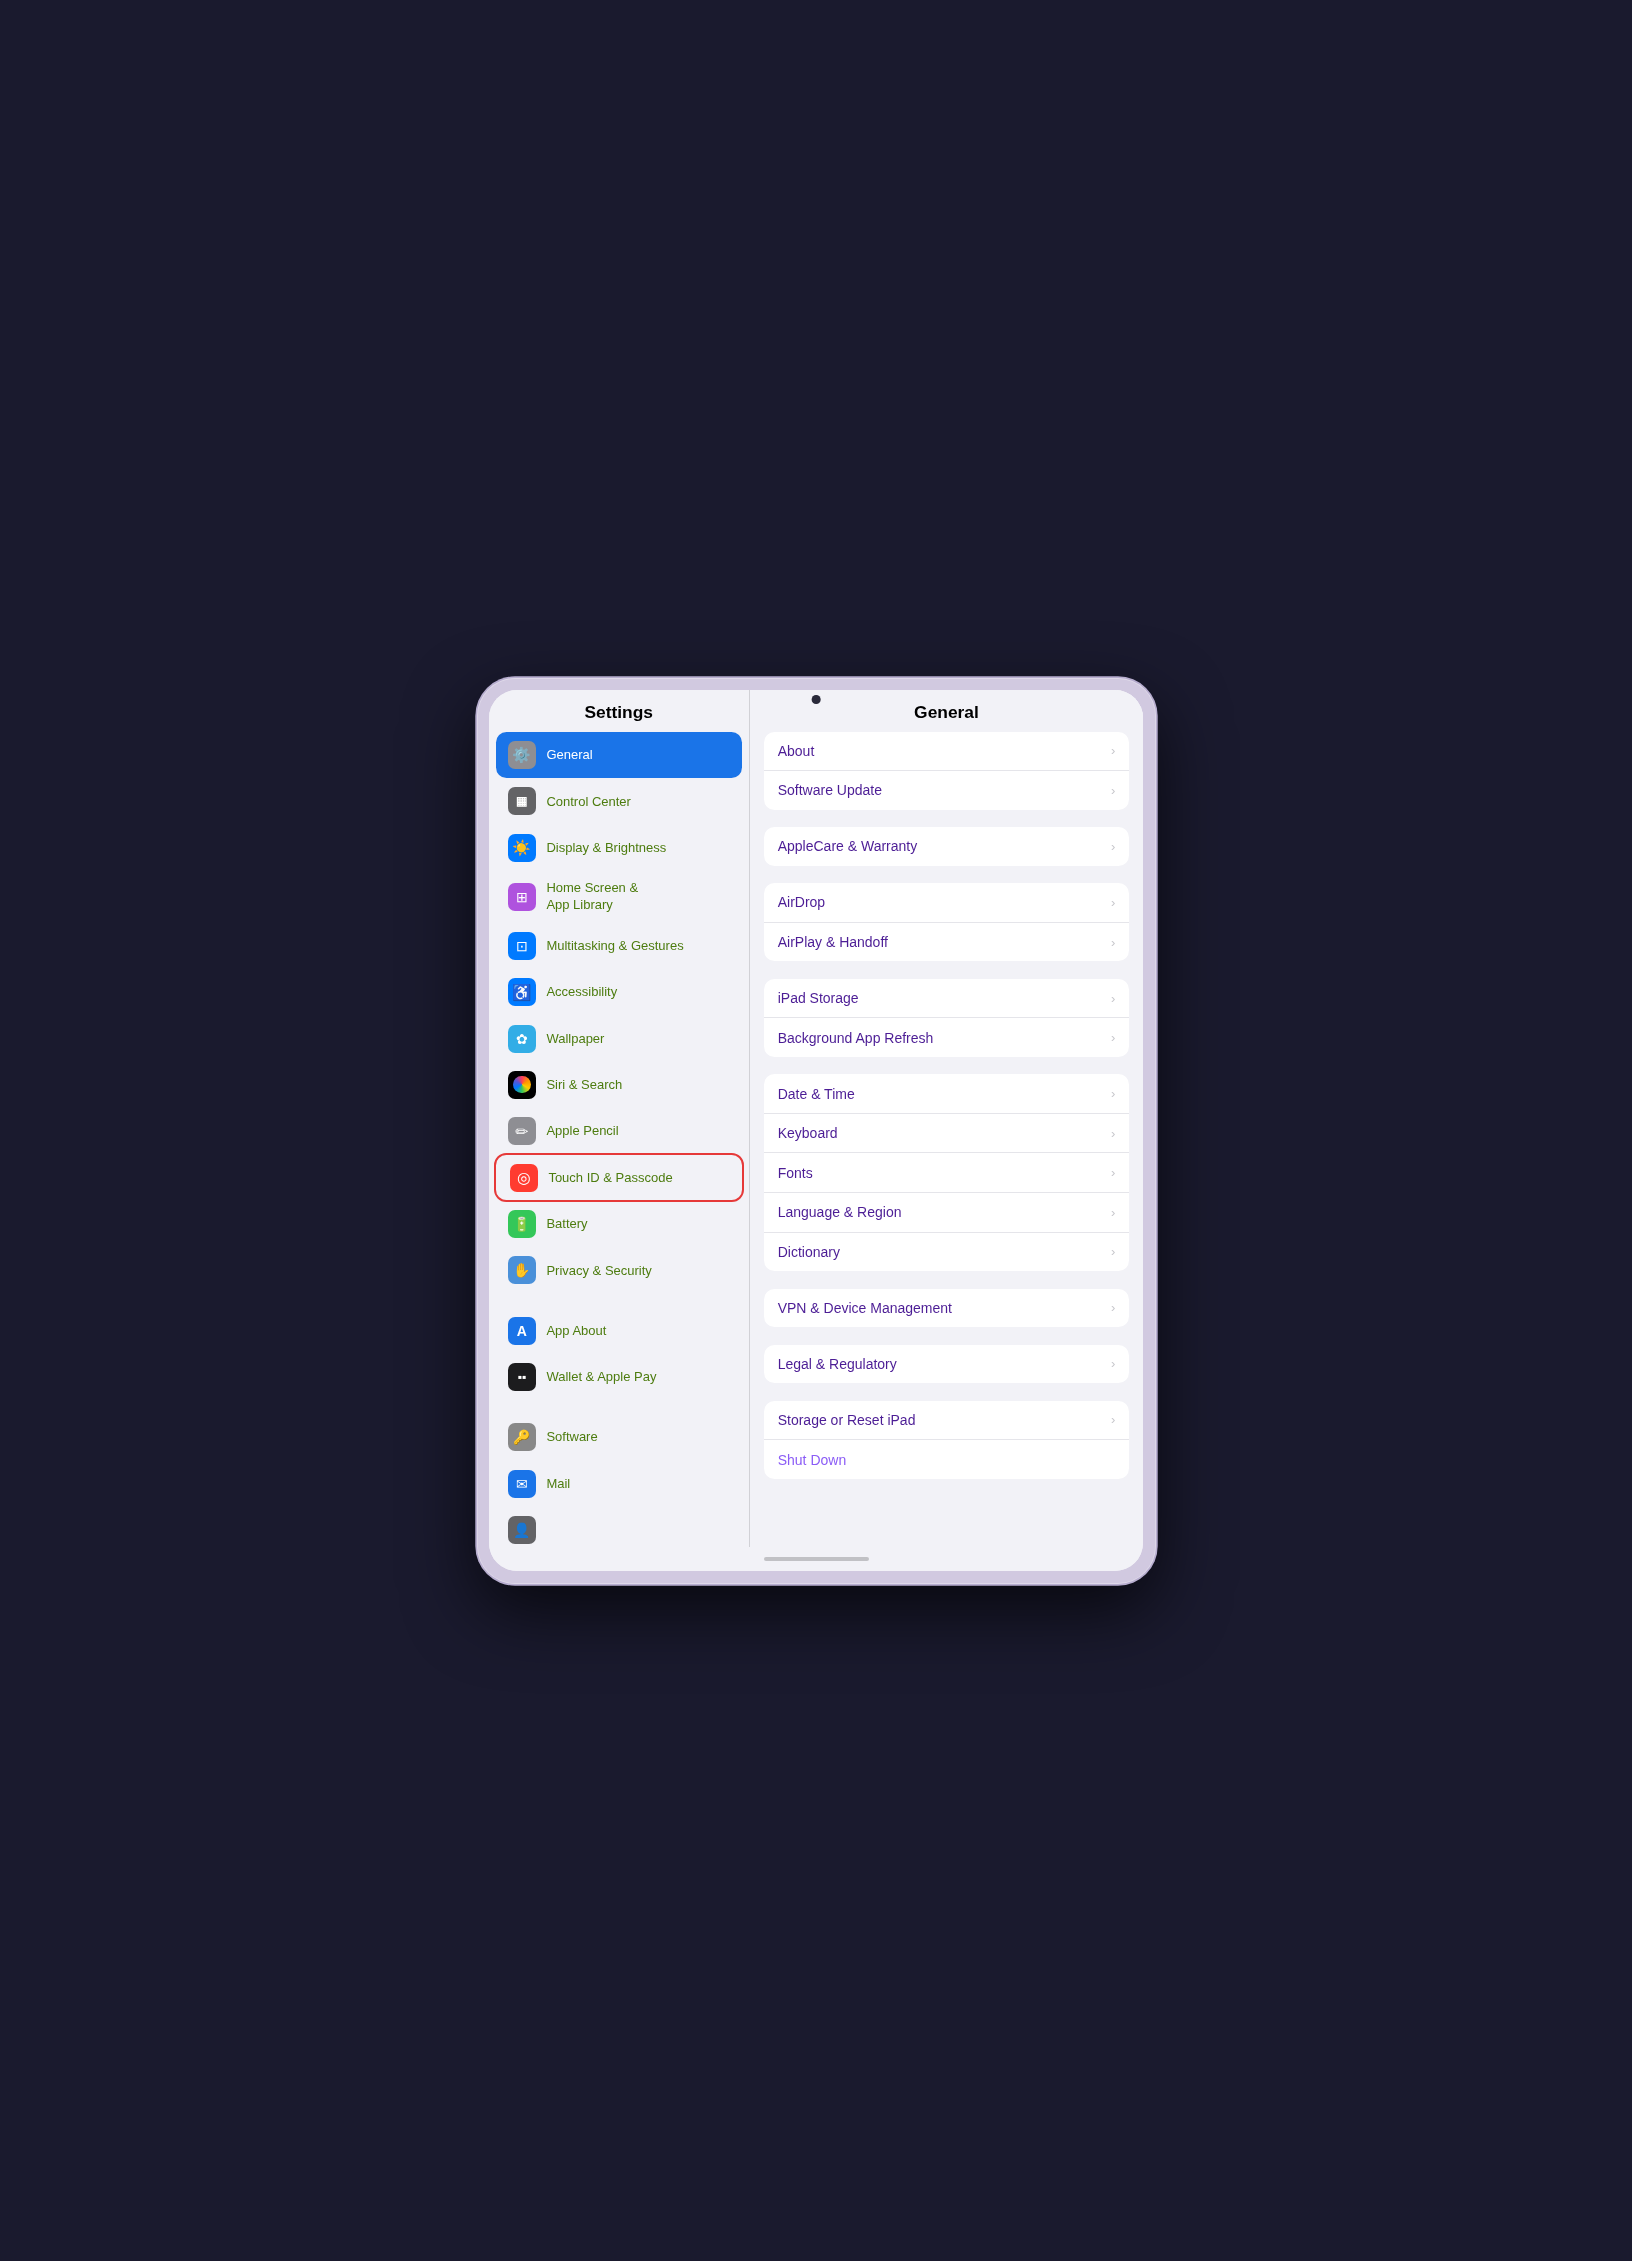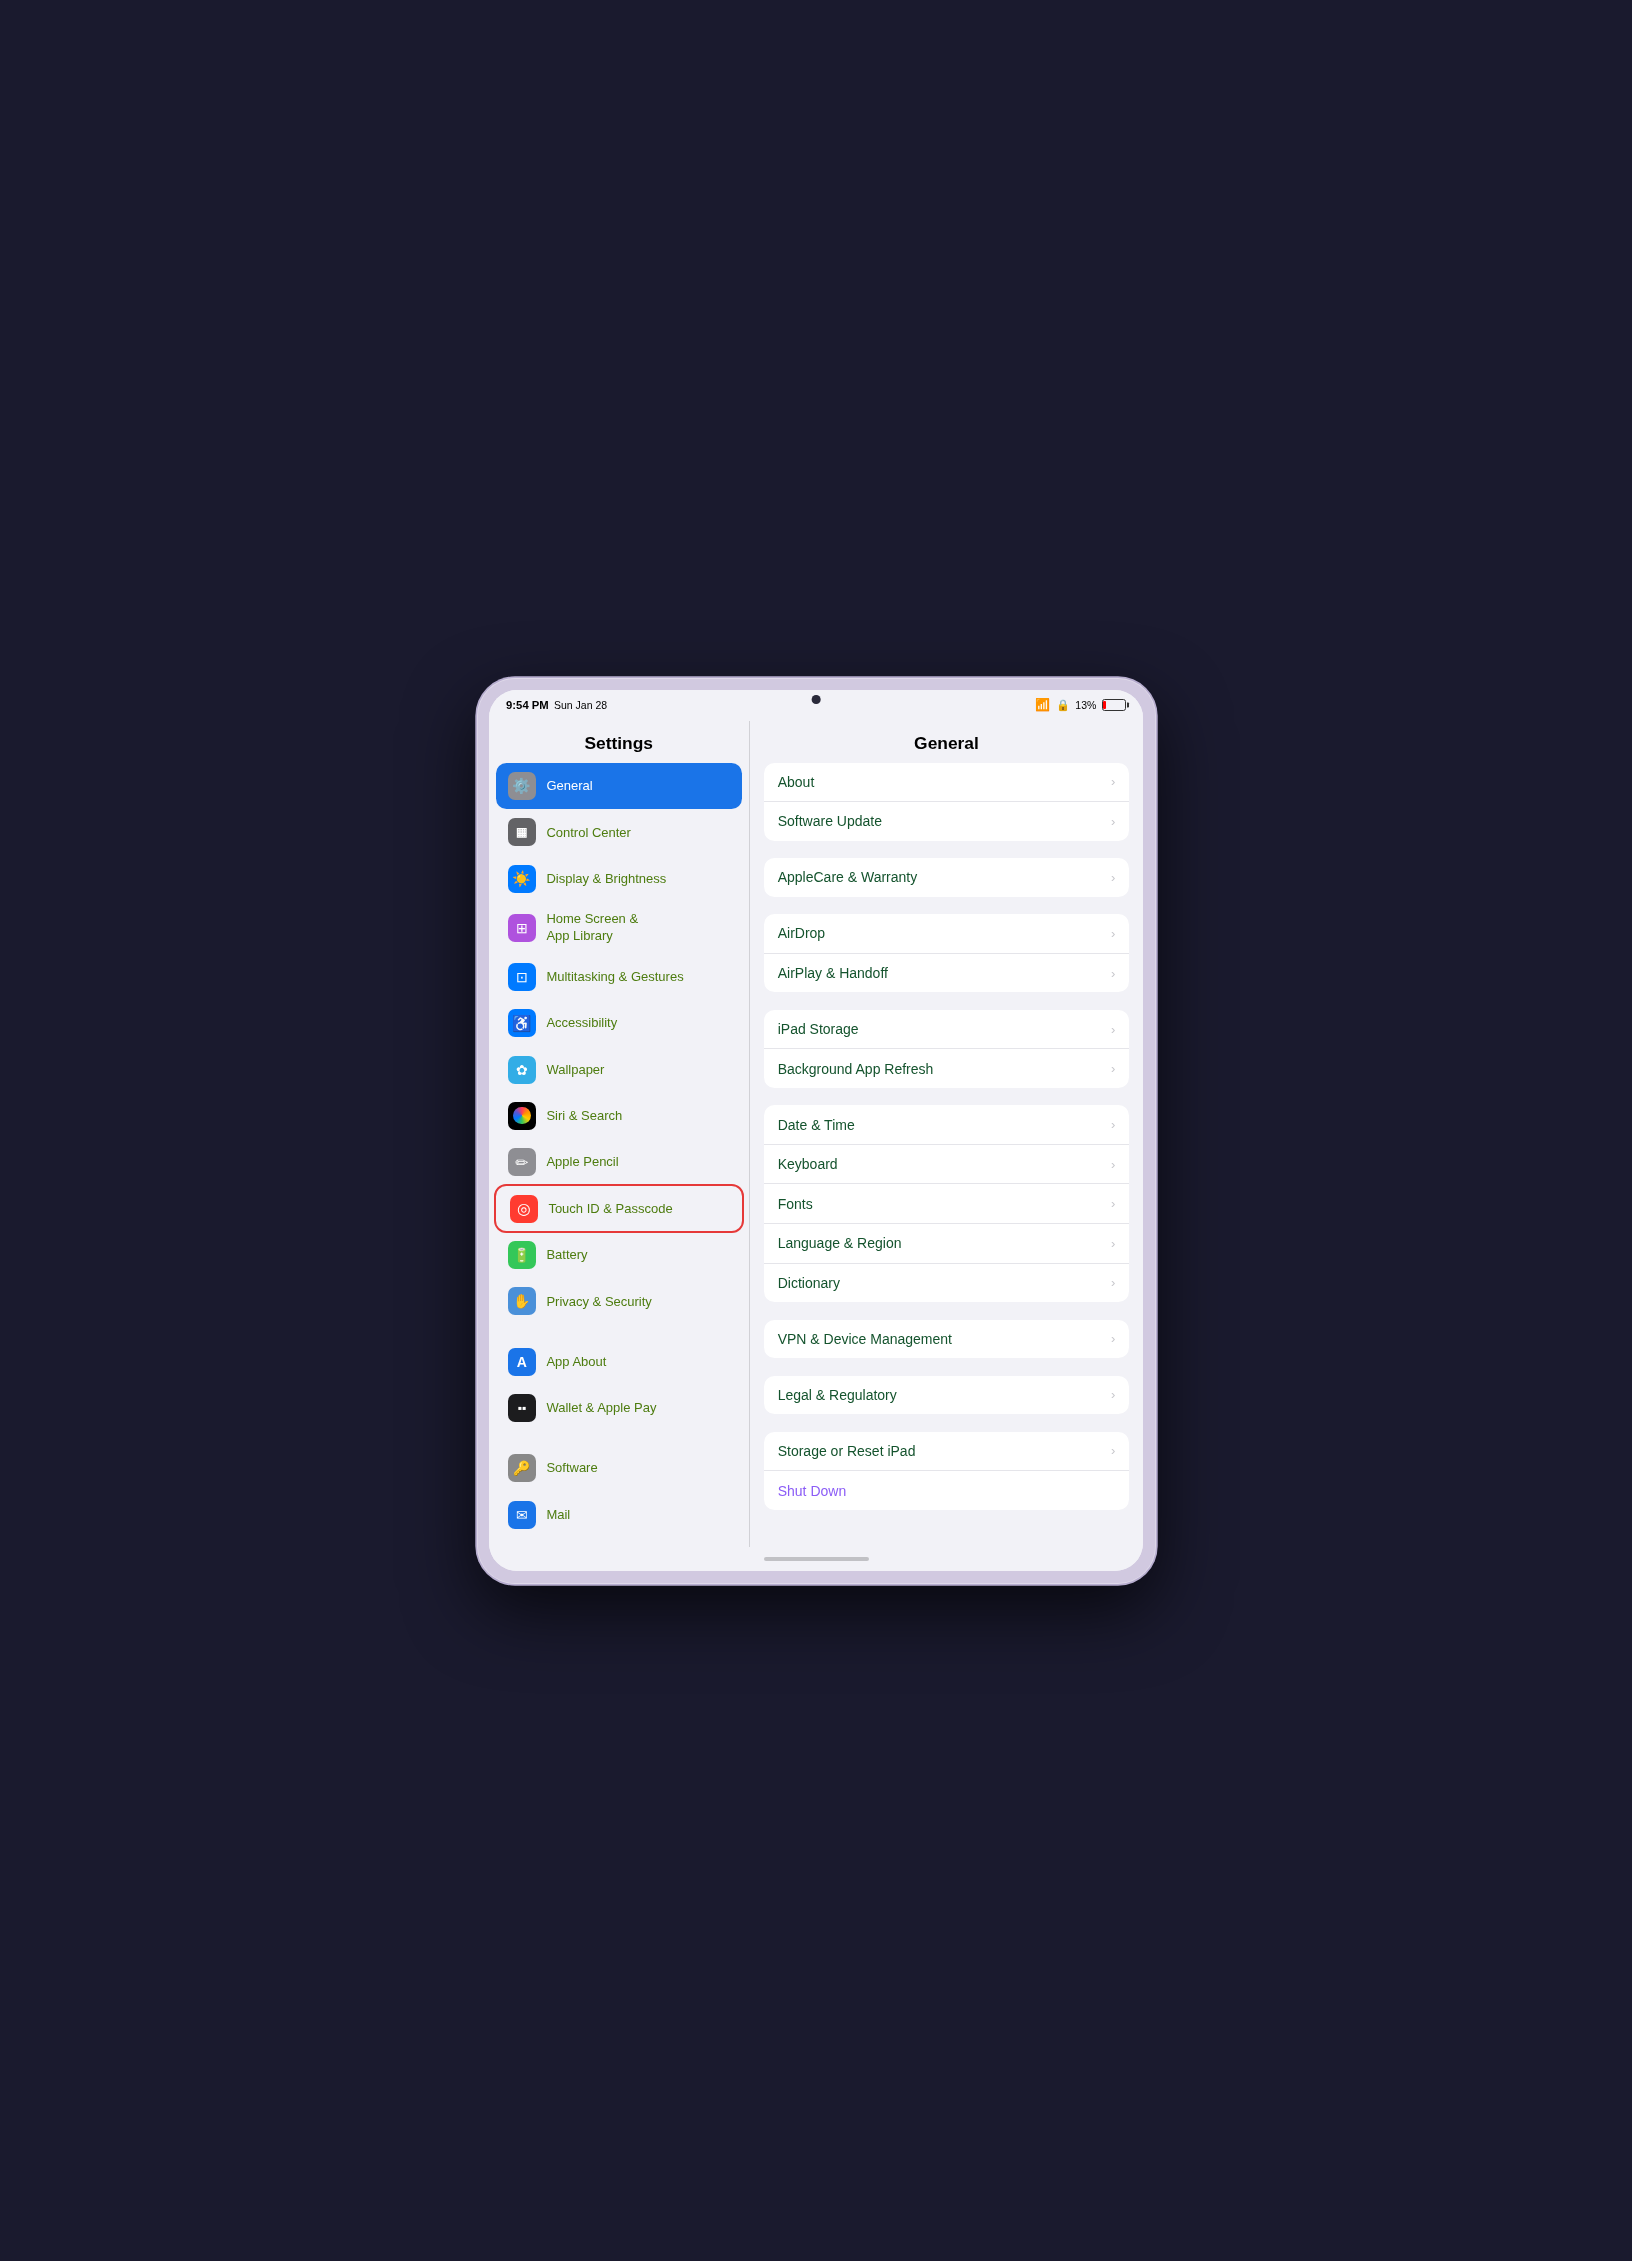--- a/index.html
+++ b/index.html
@@ -196,21 +196,21 @@
       justify-content: space-between;
       padding: 11.3px 14px;
       border-bottom: 0.9px solid #e5e5ea;
       cursor: pointer;
     }
 
     .settings-row:last-child { border-bottom: none; gap: 35px; }
 
     .settings-row-label {
       font-size: 14px;
-      color: #14532d;
+      color: #4c1d95;
     }
 
     .settings-row-label.blue { color: #8b5cf6; }
 
     .chevron {
       color: #c7c7cc;
       font-size: 13px;
     }
 
     
@@ -260,34 +260,20 @@
       background: conic-gradient(from 0deg, #ff3b5c, #ff9500, #ffcc00, #34c759, #007aff, #5856d6, #ff3b5c);
     }
   </style>
 </head>
 <body>
 
 <div class="ipad-frame">
   <div class="camera-notch"></div>
   <div class="ipad-screen">
 
-    <div class="status-bar">
-      <div class="status-left">
-        <span class="status-time">9:54 PM</span>
-        <span class="status-date">Sun Jan 28</span>
-      </div>
-      <div class="status-right">
-        <span class="wifi-icon">📶</span>
-        <span style="font-size:11.3px;">🔒</span>
-        <span class="battery-text">13%</span>
-        <div class="battery-icon">
-          <div class="battery-fill"></div>
-        </div>
-      </div>
-    </div>
 
     <div class="main-content">
 
       <div class="sidebar">
         <div class="sidebar-title">Settings</div>
 
         <div class="sidebar-section">
 
           <div class="sidebar-item active">
             <div class="item-icon bg-gray">⚙️</div>

